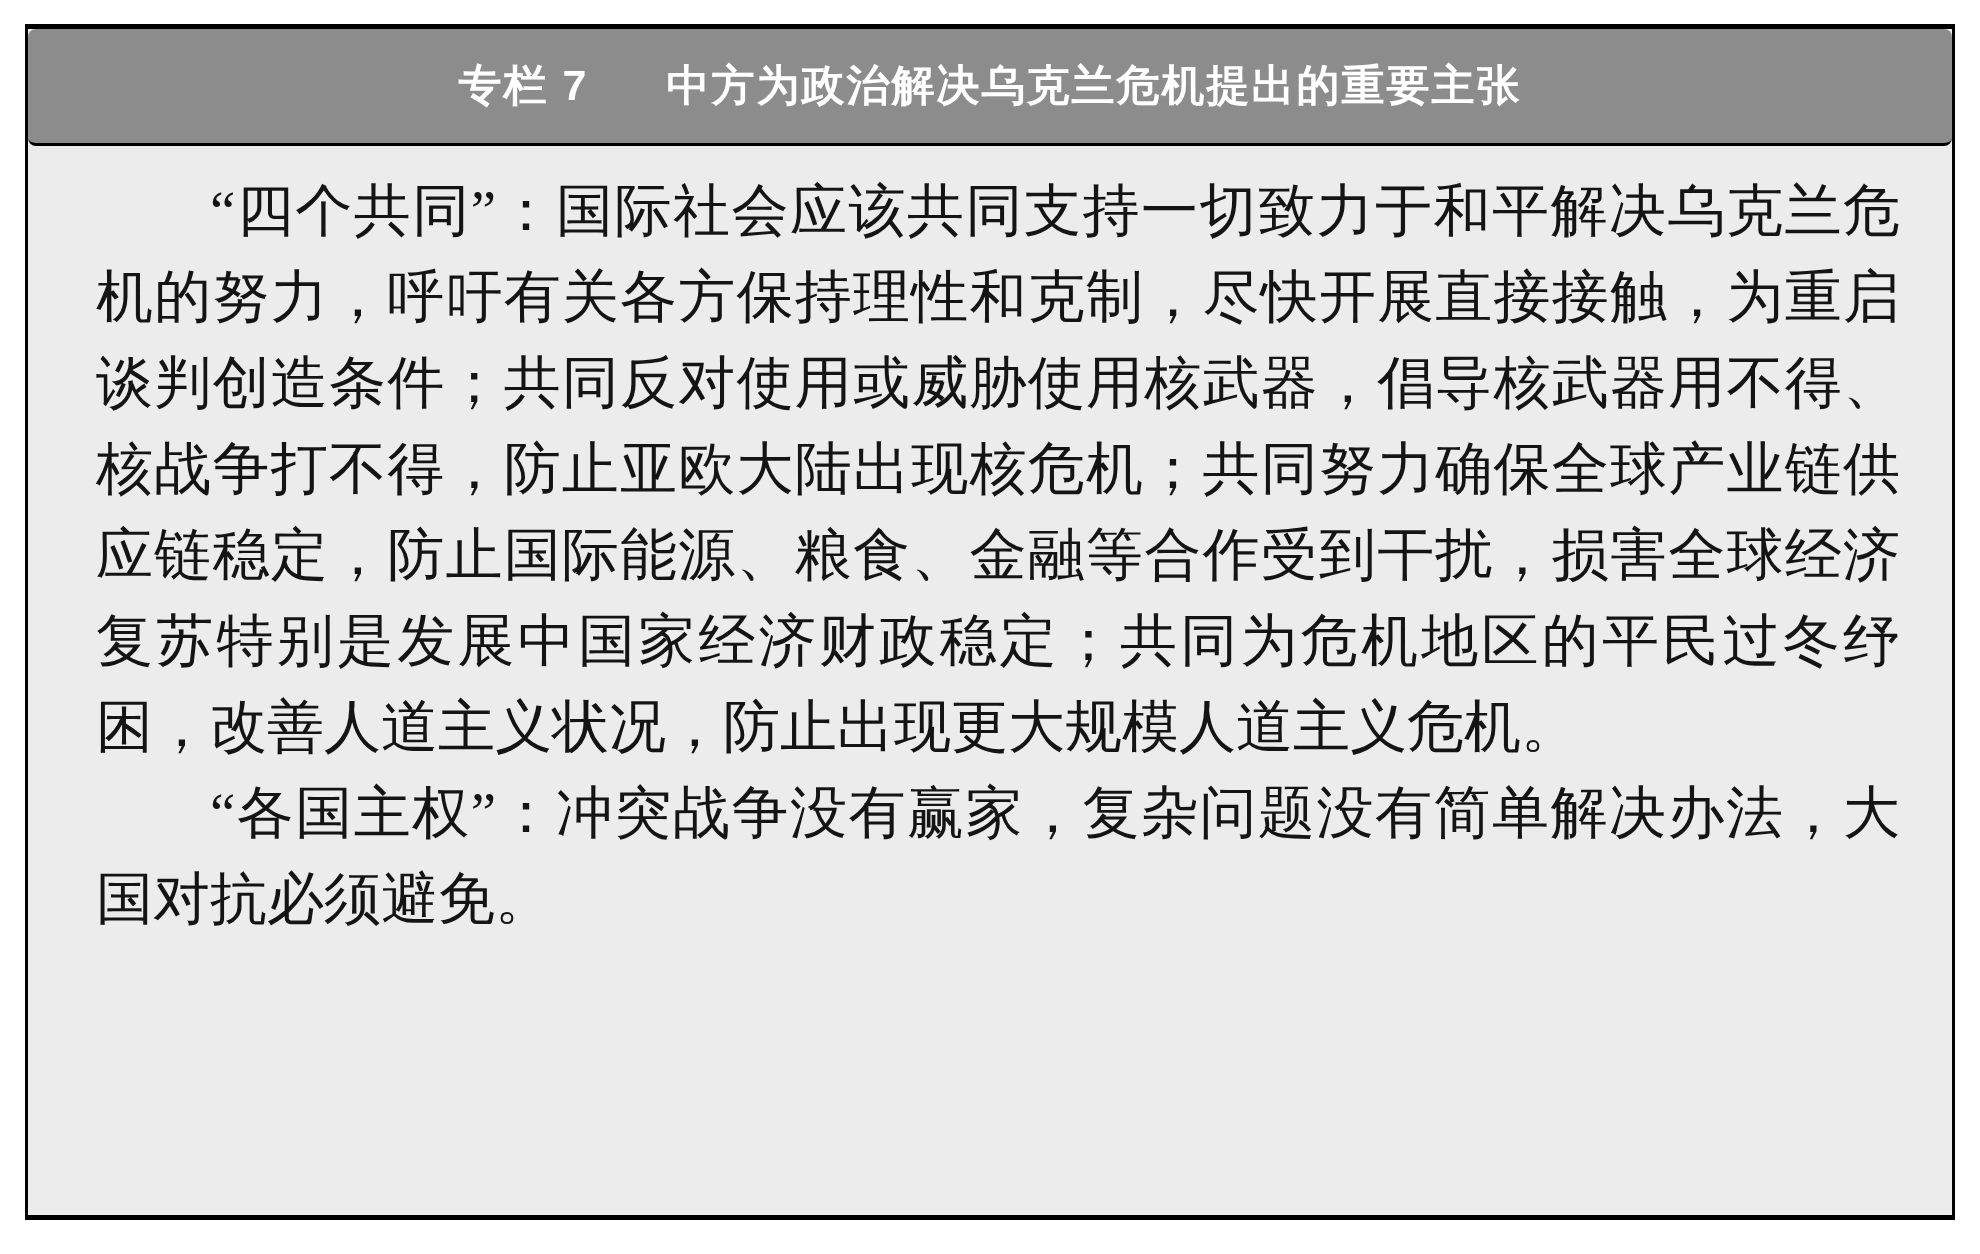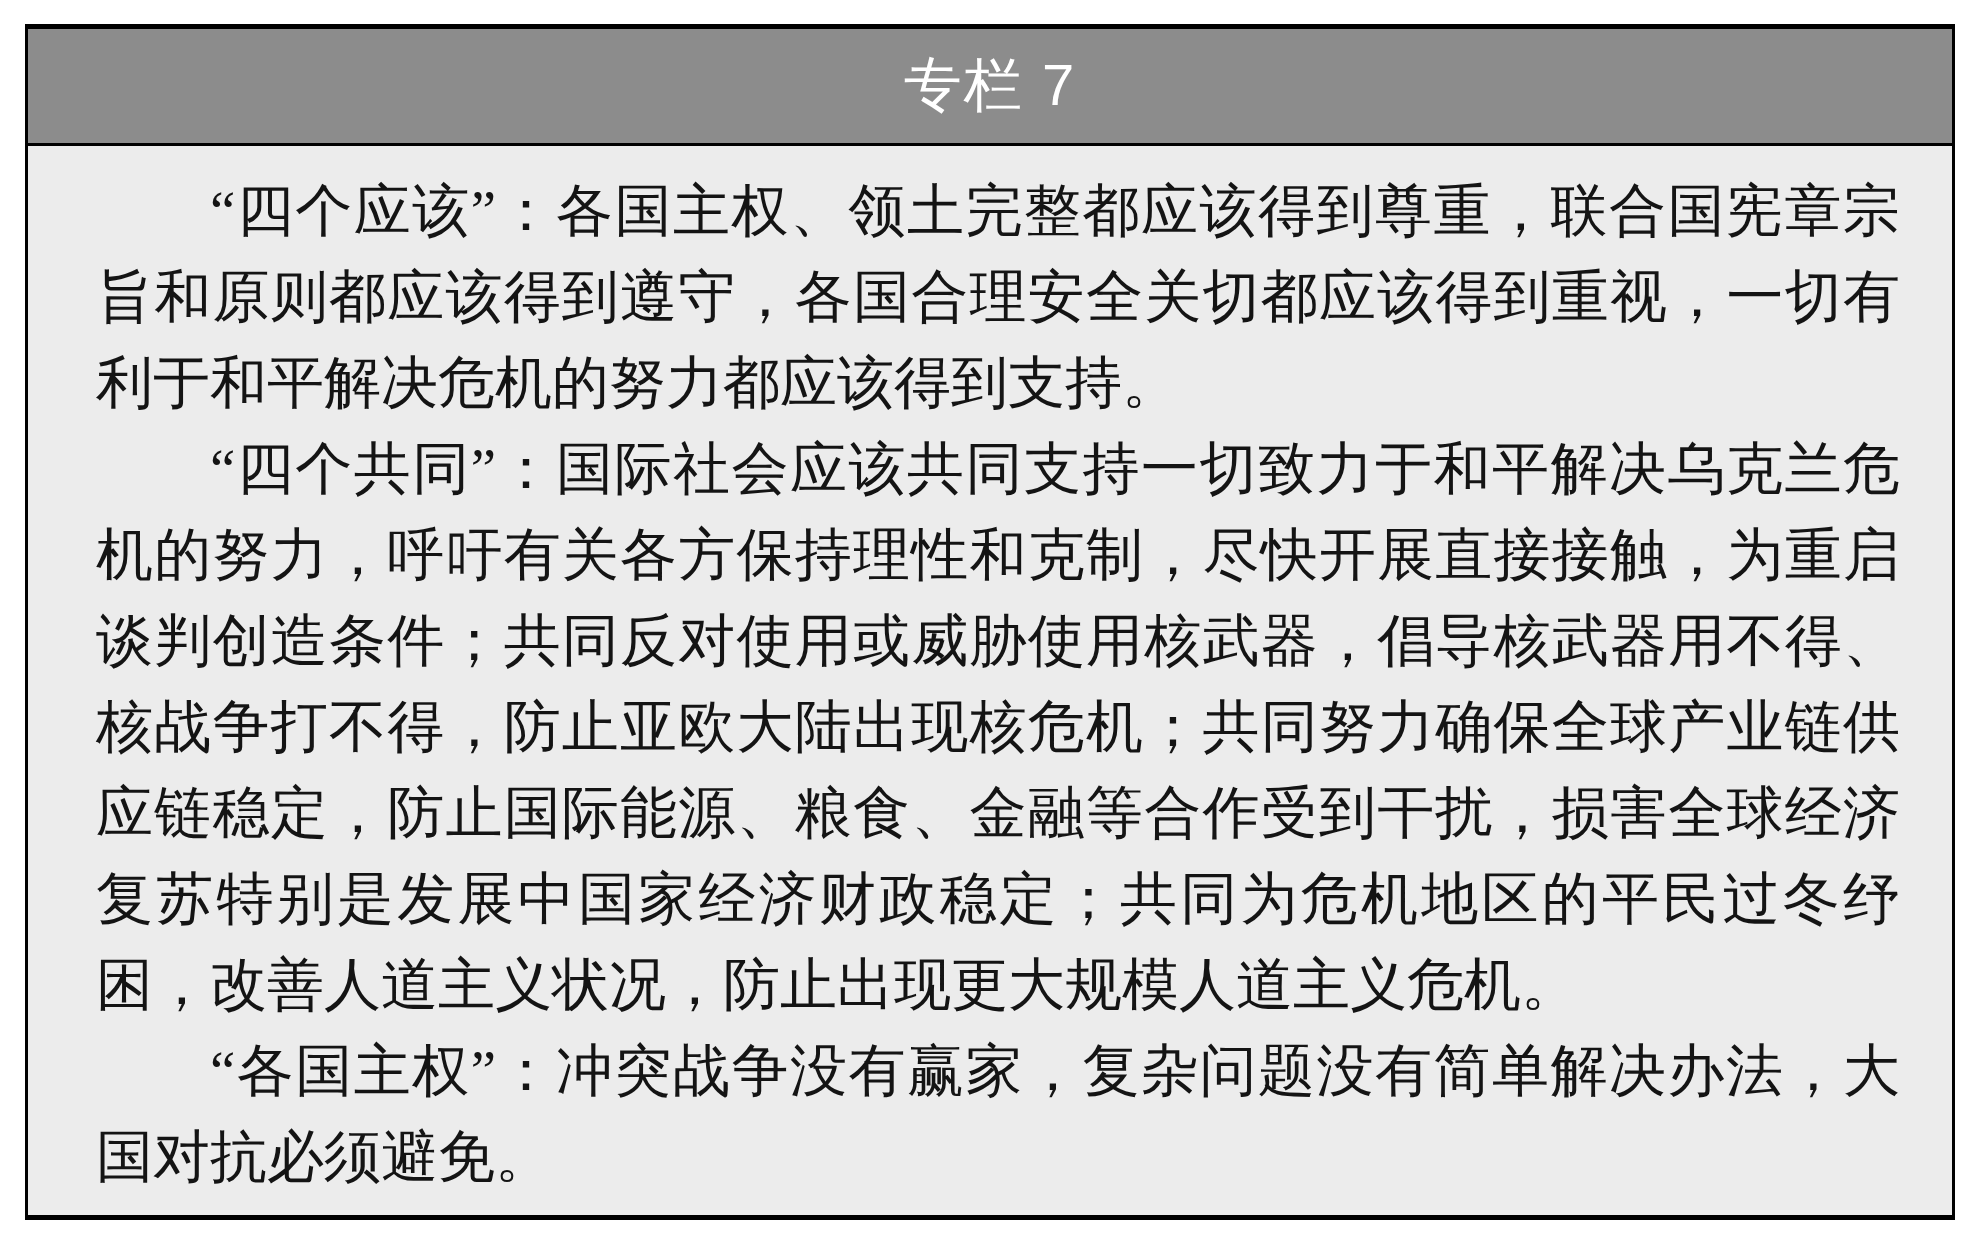--- a/index.html
+++ b/index.html
@@ -32,25 +32,26 @@
   }
   .panel-header {
     height: 117px;
     background: var(--header-bg);
     border-bottom: 3px solid var(--border);
     display: flex;
     align-items: center;
     justify-content: center;
     gap: 78px;
     font-family: "Liberation Sans", "DejaVu Sans", sans-serif;
-    font-weight: normal;
-    font-size: 58px;
+    font-weight: bold;
+    font-size: 43px;
     color: var(--header-text);
     letter-spacing: 2px;
     white-space: nowrap;
+    border-radius: 8px;
   }
   .panel-body {
     padding: 22px 52px 0 68px;
     font-family: "Liberation Serif", "DejaVu Serif", serif;
     font-size: 57px;
     line-height: 86px;
     color: var(--body-text);
     text-align: justify;
     text-justify: inter-ideograph;
   }
@@ -59,20 +60,20 @@
     margin: 0;
   }
 </style>
 </head>
 <body>
 
 <div class="page">
   <div class="panel">
     <div class="panel-header">
       <span>专栏 7</span>
+      <span>中方为政治解决乌克兰危机提出的重要主张</span>
     </div>
     <div class="panel-body">
-      <p>“四个应该”：各国主权、领土完整都应该得到尊重，联合国宪章宗旨和原则都应该得到遵守，各国合理安全关切都应该得到重视，一切有利于和平解决危机的努力都应该得到支持。</p>
       <p>“四个共同”：国际社会应该共同支持一切致力于和平解决乌克兰危机的努力，呼吁有关各方保持理性和克制，尽快开展直接接触，为重启谈判创造条件；共同反对使用或威胁使用核武器，倡导核武器用不得、核战争打不得，防止亚欧大陆出现核危机；共同努力确保全球产业链供应链稳定，防止国际能源、粮食、金融等合作受到干扰，损害全球经济复苏特别是发展中国家经济财政稳定；共同为危机地区的平民过冬纾困，改善人道主义状况，防止出现更大规模人道主义危机。</p>
       <p>“各国主权”：冲突战争没有赢家，复杂问题没有简单解决办法，大国对抗必须避免。</p>
     </div>
   </div>
 </div>
 
 </body></html>

